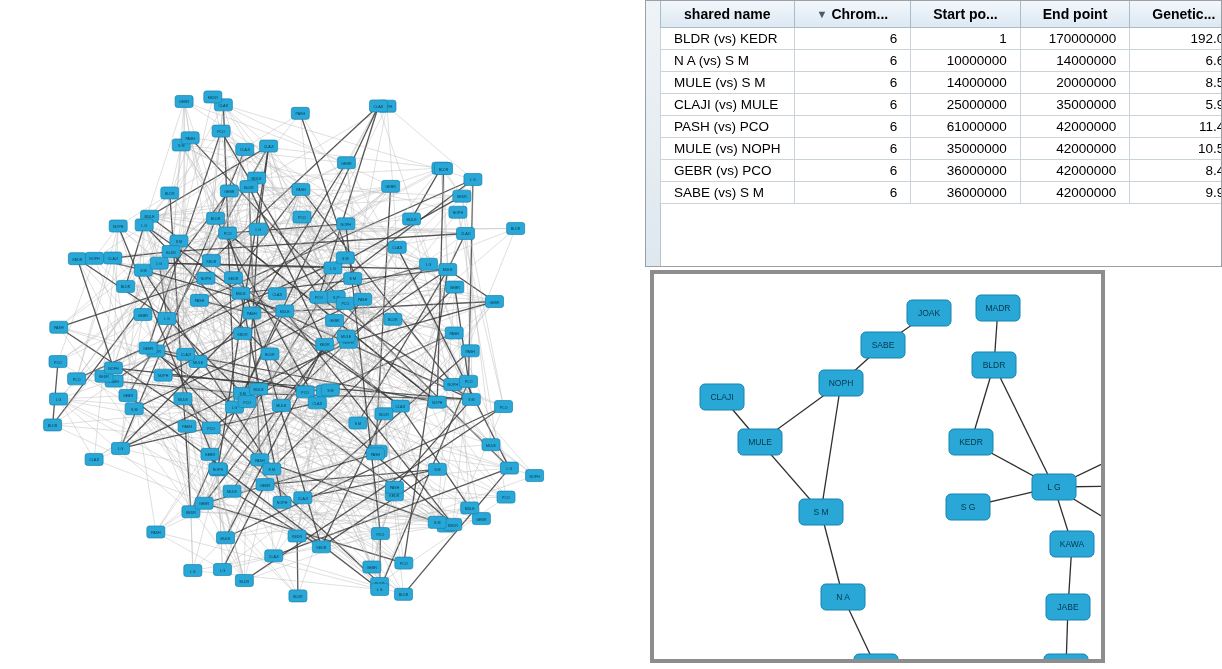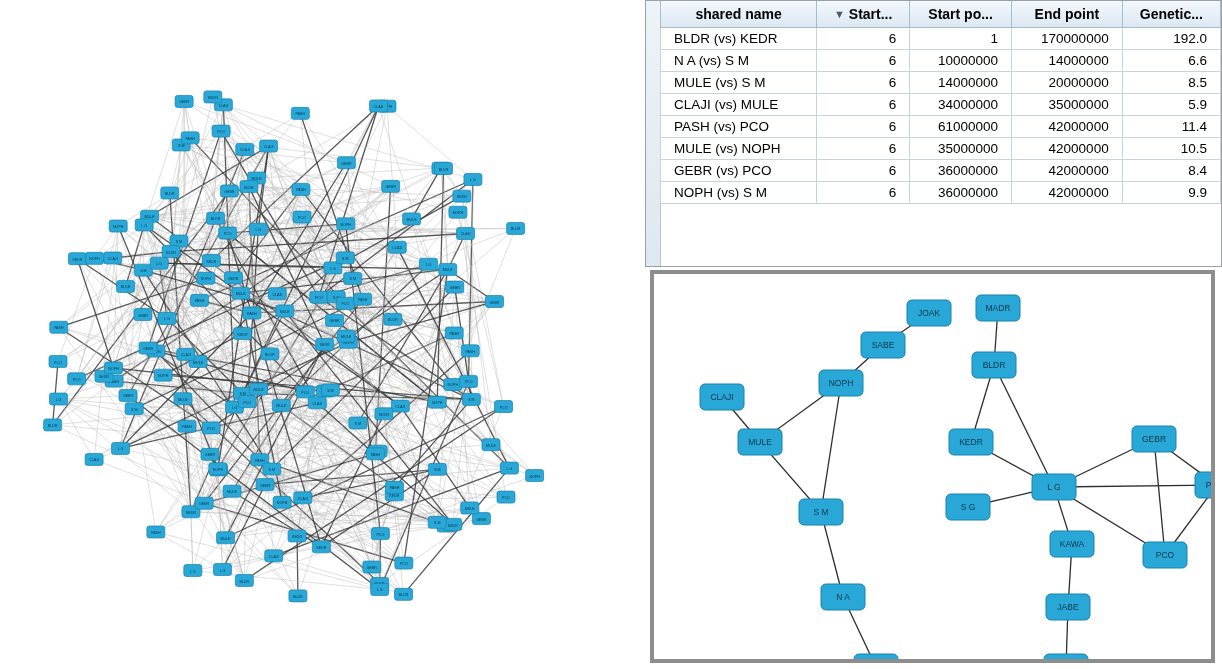--- a/index.html
+++ b/index.html
@@ -45,21 +45,21 @@
     font-size: 13.5px;
     color: #000;
   }
   #table-panel thead th {
     background: linear-gradient(#f2f7fb, #dce8f2);
     border: 1px solid #a9bcca;
     border-top: none;
     height: 24px;
     font-weight: bold;
     font-size: 14px;
-    padding: 1px 10px;
+    padding: 1px 22px;
     white-space: nowrap;
     position: relative;
   }
   #table-panel thead th.th-name { text-align: center; }
   #table-panel thead th.th-num  { text-align: center; }
   #table-panel tbody td {
     border: 1px solid #c9d3da;
     height: 21px;
     padding: 0 13px;
     white-space: nowrap;
@@ -88,21 +88,21 @@
     right: 0;
     bottom: 0;
     overflow: hidden;
   }
 
   
   #network-small {
     position: absolute;
     left: 650px;
     top: 270px;
-    width: 565px;
+    width: 455px;
     height: 393px;
     background: #ffffff;
     border: 4px solid #8d8d8d;
     box-sizing: border-box;
     overflow: hidden;
   }
   #network-small svg { display: block; }
 
   .nodelabel {
     font-family: "Liberation Sans", sans-serif;
@@ -1443,21 +1443,21 @@
 <div id="table-panel">
   <div class="left-gutter"></div>
   <div id="table-scroll">
     <table>
       <thead>
         <tr>
           <th class="th-name">
             <span>shared name</span>
           </th>
           <th class="th-num">
-            <span class="filter-glyph">▼</span><span>Start...</span>
+            <span class="filter-glyph">▼</span><span>Chrom...</span>
           </th>
           <th class="th-num">
             <span>Start po...</span>
           </th>
           <th class="th-num">
             <span>End point</span>
           </th>
           <th class="th-num">
             <span>Genetic...</span>
           </th>
@@ -1481,21 +1481,21 @@
           <tr>
             <td class="c-name">MULE (vs) S M</td>
             <td class="c-num">6</td>
             <td class="c-num">14000000</td>
             <td class="c-num">20000000</td>
             <td class="c-num">8.5</td>
           </tr>
           <tr>
             <td class="c-name">CLAJI (vs) MULE</td>
             <td class="c-num">6</td>
-            <td class="c-num">34000000</td>
+            <td class="c-num">25000000</td>
             <td class="c-num">35000000</td>
             <td class="c-num">5.9</td>
           </tr>
           <tr>
             <td class="c-name">PASH (vs) PCO</td>
             <td class="c-num">6</td>
             <td class="c-num">61000000</td>
             <td class="c-num">42000000</td>
             <td class="c-num">11.4</td>
           </tr>
@@ -1507,21 +1507,21 @@
             <td class="c-num">10.5</td>
           </tr>
           <tr>
             <td class="c-name">GEBR (vs) PCO</td>
             <td class="c-num">6</td>
             <td class="c-num">36000000</td>
             <td class="c-num">42000000</td>
             <td class="c-num">8.4</td>
           </tr>
           <tr>
-            <td class="c-name">NOPH (vs) S M</td>
+            <td class="c-name">SABE (vs) S M</td>
             <td class="c-num">6</td>
             <td class="c-num">36000000</td>
             <td class="c-num">42000000</td>
             <td class="c-num">9.9</td>
           </tr>
         </tbody>
     </table>
   </div>
 </div>
 

